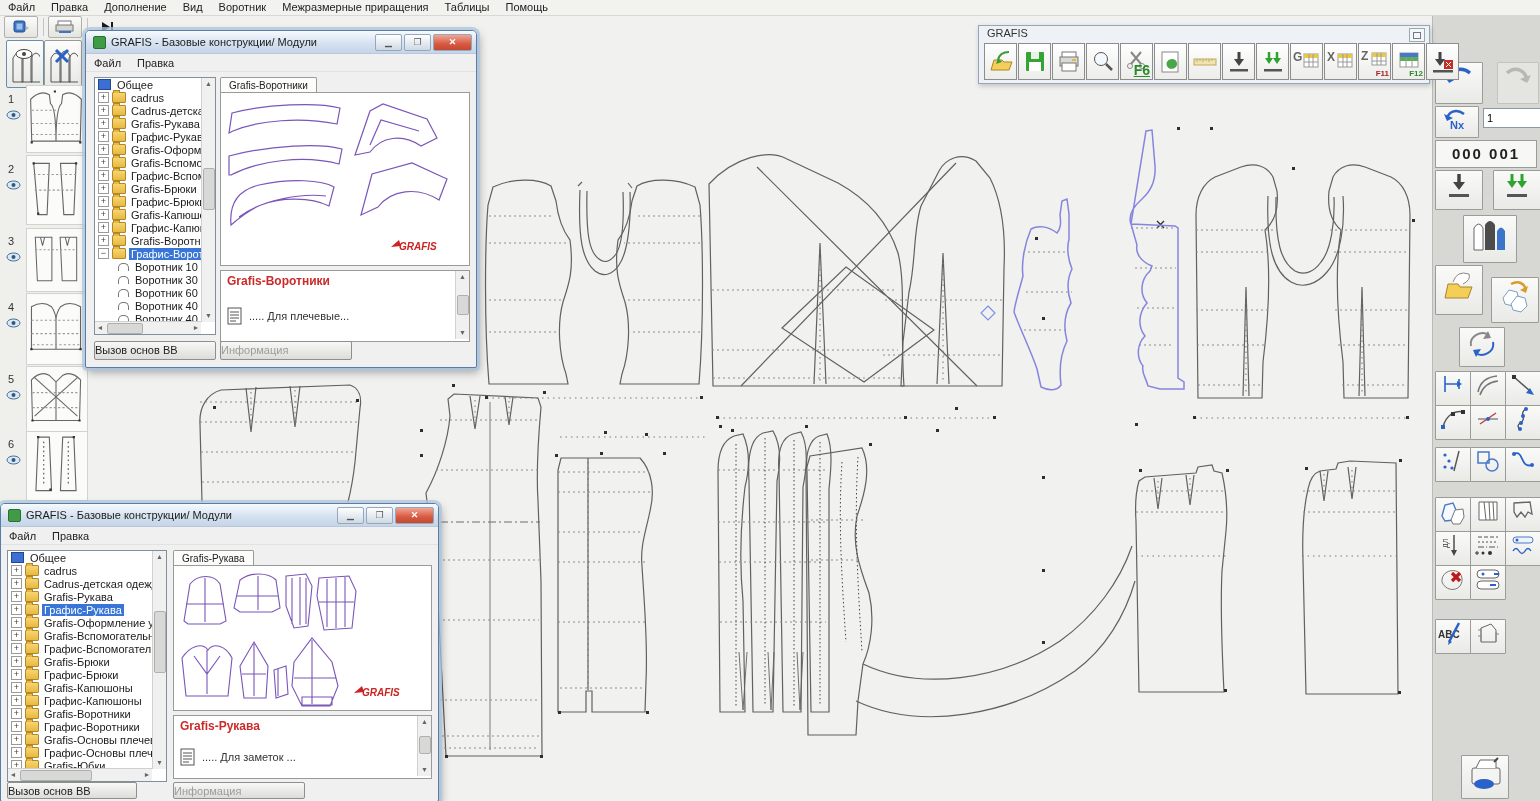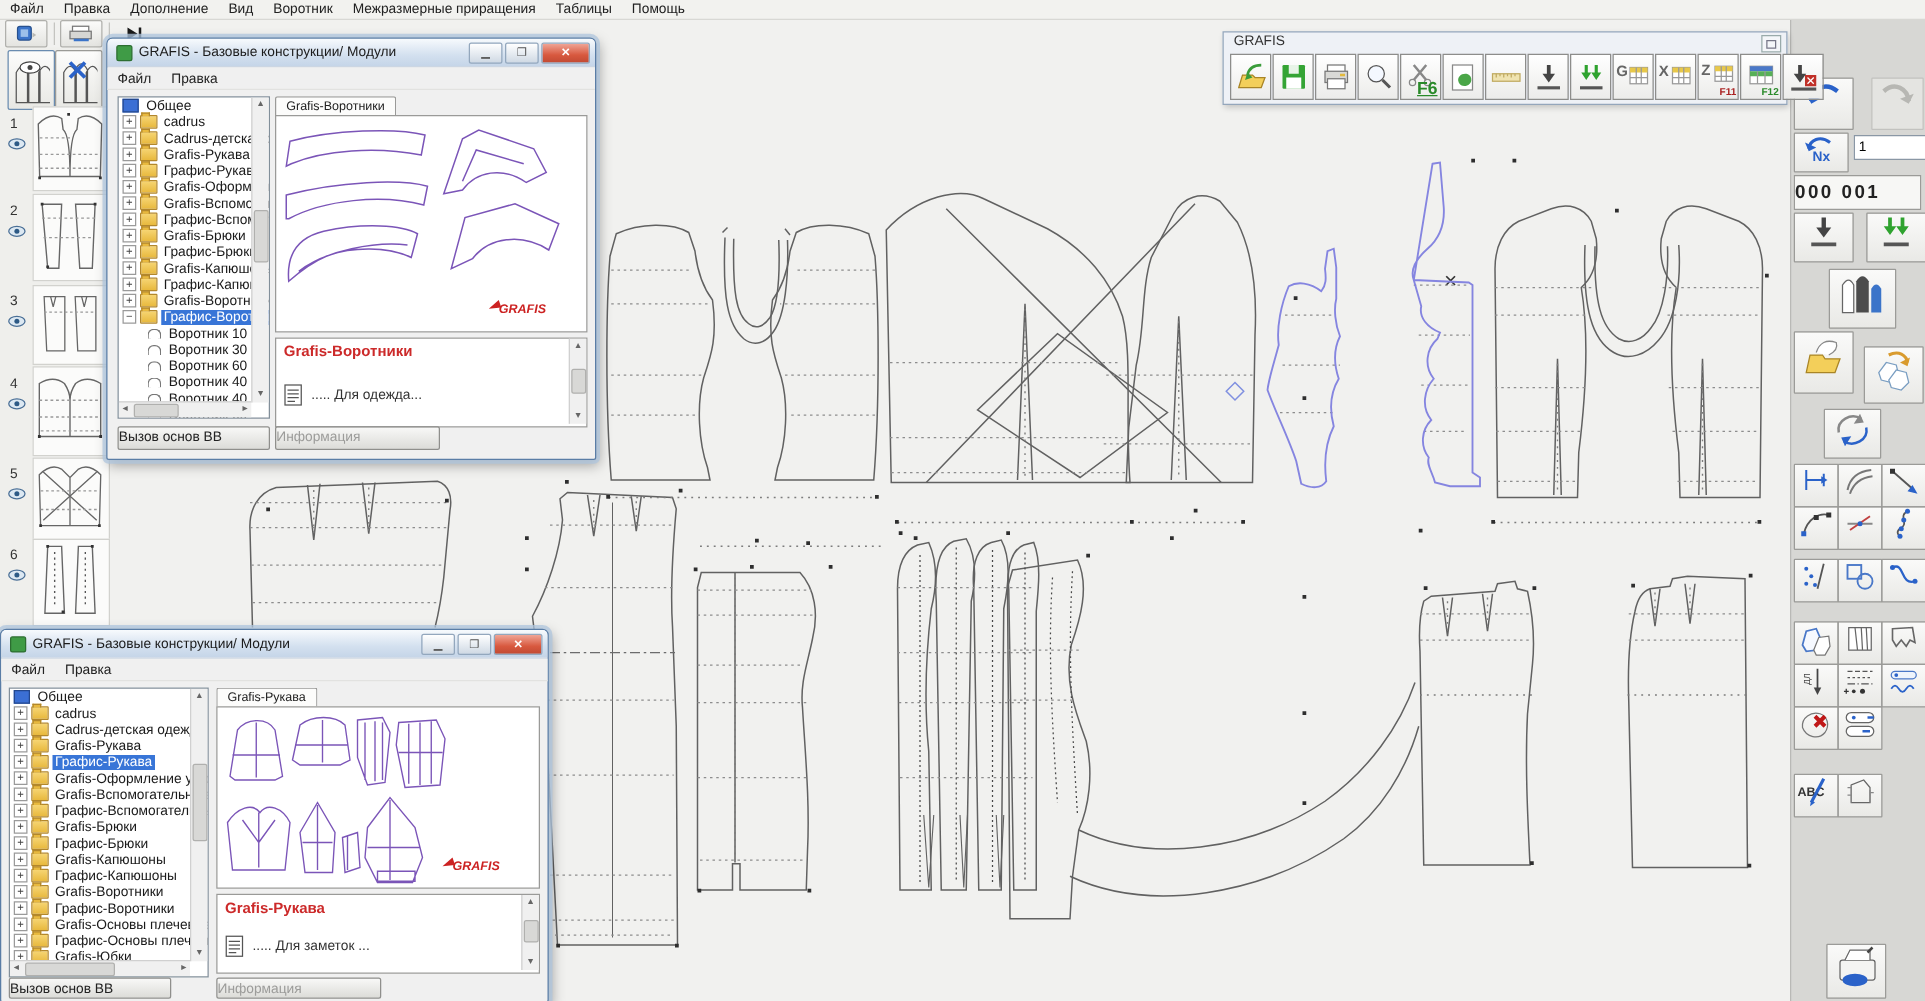--- a/index.html
+++ b/index.html
@@ -59,21 +59,21 @@
   #gt-title{position:absolute;left:8px;top:1px;font-size:11px;color:#333;}
   #gt-box{position:absolute;right:4px;top:2px;width:14px;height:12px;border:1px solid #9aa;background:#f4f6f9;display:flex;align-items:center;justify-content:center;}
   #gt-box div{width:6px;height:5px;border:1px solid #778;}
   #gt-row{position:absolute;left:5px;top:17px;display:flex;}
   .gtbtn{width:31px;height:35px;border:1px solid #8d8d8b;background:linear-gradient(#ffffff,#ececea);margin-right:1px;position:relative;display:flex;align-items:center;justify-content:center;}
   .k{position:absolute;font-weight:bold;pointer-events:none;}
   
   #rightbar{position:absolute;left:1432px;top:15px;width:108px;height:786px;background:#d7d7d4;border-left:1px solid #b9b9b6;z-index:2;}
   .rb{position:absolute;background:linear-gradient(#fafaf9,#e9e9e6);border:1px solid #9b9b98;border-radius:1px;display:flex;justify-content:center;}
   .rb.flat{background:#e4e4e1;border-color:#c2c2bf;}
-  #counter{position:absolute;left:2px;top:125px;width:100px;height:26px;background:#f7f7f5;border:1px solid #9b9b98;font-size:15px;font-weight:bold;color:#222;text-align:left;line-height:26px;letter-spacing:2px;}
+  #counter{position:absolute;left:2px;top:125px;width:100px;height:26px;background:#f7f7f5;border:1px solid #9b9b98;font-size:15px;font-weight:bold;color:#222;text-align:center;line-height:26px;letter-spacing:2px;}
   #nxinput{position:absolute;left:50px;top:93px;width:52px;height:18px;border:1px solid #8a97a5;background:#fff;font-size:11px;font-family:"Liberation Sans",sans-serif;padding:0 3px;}
   
   #canvas{position:absolute;left:0;top:0;z-index:1;}
 </style>
 </head>
 <body>
 
 <div id="root">
 
 <svg id="canvas" width="1540" height="801" viewBox="0 0 1540 801">
@@ -766,21 +766,21 @@
       <path d="M170,154 l8,-7 2,6z" fill="#cc2222"></path>
     </svg>
   </div>
   <div class="panel" style="left:134px;top:239px;width:248px;height:70px;">
     <div class="redhead">Grafis-Воротники</div>
     <div class="noterow" style="top:36px;">
       <svg width="16" height="18" style="margin-right:6px;">
             <rect x="1" y="1" width="13" height="16" fill="#fff" stroke="#555"></rect>
             <path d="M3,5 h9 M3,8 h9 M3,11 h9 M3,14 h6" stroke="#555"></path>
           </svg>
-      <span>..... Для одежда...</span>
+      <span>..... Для плечевые...</span>
     </div>
     <div class="vscroll" style="right:0;top:0;height:68px;">
           <span class="sarrow" style="top:0;">▲</span>
           <span class="sarrow" style="bottom:0;">▼</span>
           <div class="sthumb" style="left:1px;top:24px;width:10px;height:18px;"></div>
         </div>
   </div>
   <div class="wbtn" style="left:8px;top:310px;width:120px;">Вызов основ ВВ</div>
   <div class="wbtn dis" style="left:134px;top:310px;width:130px;">Информация</div>
 </div>

